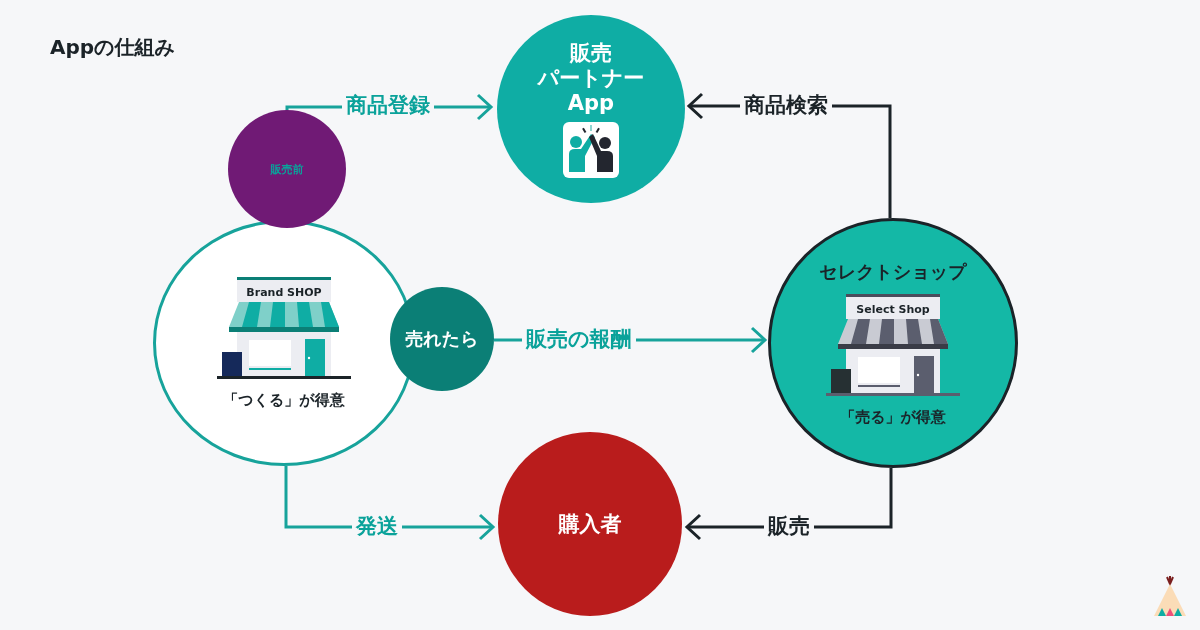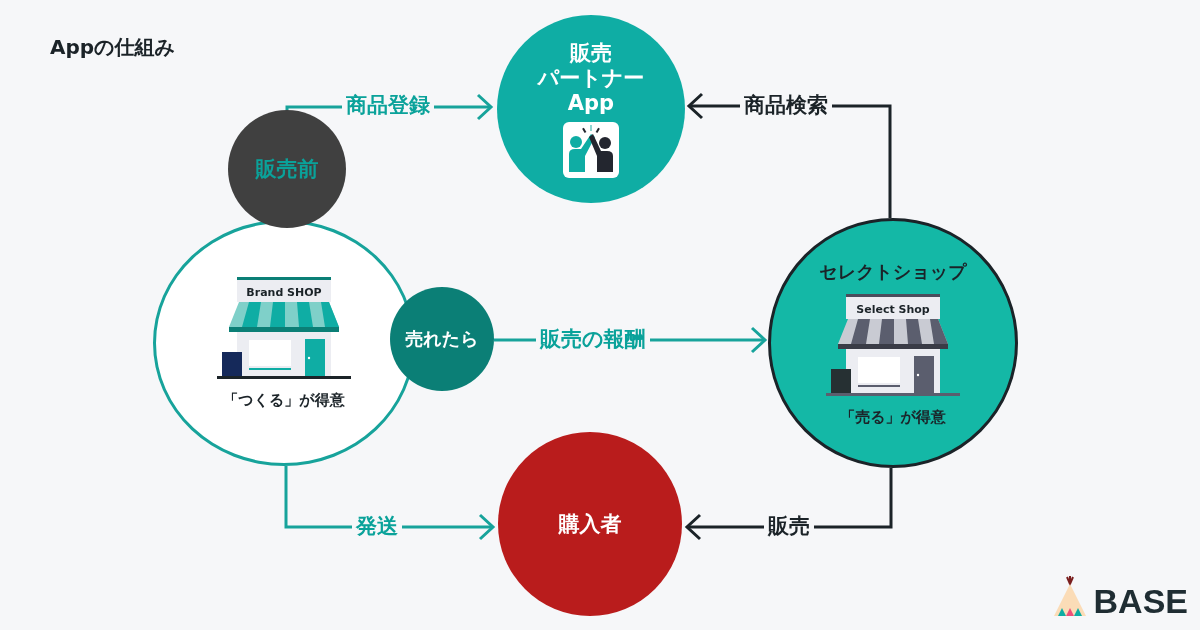--- a/index.html
+++ b/index.html
@@ -8,22 +8,22 @@
   .title { position: absolute; left: 34px; top: 34px; font-size: 20px; font-weight: bold; color: #1b2328; margin-left: 16px; }
   svg.wires { position: absolute; left: 0; top: 0; }
   .circle { position: absolute; border-radius: 50%; box-sizing: border-box; display: flex;
             flex-direction: column; align-items: center; justify-content: center; text-align: center; }
   .lbl { position: absolute; font-weight: bold; font-size: 21px; background: #f6f7f9; padding: 0 4px; line-height: 1; text-align: center; }
   .teal { color: #0aa29a; }
   .dark { color: #1b2328; }
   .app { left: 497px; top: 15px; width: 188px; height: 188px; background: #0fada4; color: #fff; }
   .app .t { font-size: 21px; font-weight: bold; line-height: 25px; }
   .app .icon { margin-top: 6px; width: 56px; height: 56px; background: #fff; border-radius: 6px; }
-  .pre { left: 228px; top: 110px; width: 118px; height: 118px; background: #404040; color: #0aa29a;
-         font-size: 21px; font-weight: bold; }
+  .pre { left: 228px; top: 110px; width: 118px; height: 118px; background: #701a75; color: #0aa29a;
+         font-size: 11px; font-weight: bold; }
   .brand { left: 153px; top: 220px; width: 262px; height: 246px; background: #fff; border: 3px solid #17a39b; }
   .select { left: 768px; top: 218px; width: 250px; height: 250px; background: #14b8a6; border: 3px solid #1b2328; }
   .shop-name { font-size: 18px; font-weight: bold; color: #1b2328; margin-bottom: 10px; }
   .shop-tag { font-size: 15px; font-weight: bold; color: #1b2328; margin-top: 10px; text-align: center; }
   .sold { left: 390px; top: 287px; width: 104px; height: 104px; background: #0b7f76; color: #fff;
           font-size: 18px; font-weight: bold; }
   .buyer { left: 498px; top: 432px; width: 184px; height: 184px; background: #b91c1c; color: #fff;
            font-size: 21px; font-weight: bold; }
   .logo { position: absolute; right: 12px; bottom: 12px; display: flex; align-items: flex-end; }
   .logo .word { font-size: 34px; font-weight: bold; color: #1f2d33; line-height: 1; margin-left: 6px;
@@ -47,21 +47,21 @@
 
   <path d="M286 466 V527 H492" fill="none" stroke="#17a39b" stroke-width="3"></path>
   <path d="M480 515 L493 527 L480 539" fill="none" stroke="#17a39b" stroke-width="3"></path>
 
   <path d="M891 468 V527 H688" fill="none" stroke="#1b2328" stroke-width="3"></path>
   <path d="M700 515 L687 527 L700 539" fill="none" stroke="#1b2328" stroke-width="3"></path>
 </svg>
 
 <div class="lbl teal" style="left:342px;top:95px;">商品登録</div>
 <div class="lbl dark" style="left:740px;top:95px;">商品検索</div>
-<div class="lbl teal" style="left:536px;top:329px;">販売の報酬</div>
+<div class="lbl teal" style="left:522px;top:329px;">販売の報酬</div>
 <div class="lbl teal" style="left:352px;top:516px;">発送</div>
 <div class="lbl dark" style="left:764px;top:516px;">販売</div>
 
 <div class="circle app">
   <div class="t">販売</div>
   <div class="t">パートナー</div>
   <div class="t">App</div>
   <div class="icon">
     <svg width="56" height="56" viewBox="0 0 56 56">
       <circle cx="13" cy="20" r="6" fill="#0fada4"></circle>
@@ -122,14 +122,13 @@
 
 <div class="logo">
   <svg width="36" height="42" viewBox="0 0 36 42">
     <path d="M18 6 L4 6 M18 6" stroke="none"></path>
     <path d="M15 1 L18 8 L21 1 M18 0 V8" fill="none" stroke="#7a1f1f" stroke-width="2"></path>
     <path d="M18 8 L2 40 H34 Z" fill="#fbdcb7"></path>
     <path d="M6 40 L10 32 L14 40 Z" fill="#0fada4"></path>
     <path d="M14 40 L18 32 L22 40 Z" fill="#ef4f7a"></path>
     <path d="M22 40 L26 32 L30 40 Z" fill="#0fada4"></path>
   </svg>
-  <span class="word">BASE</span>
 </div>
 
 </body></html>

